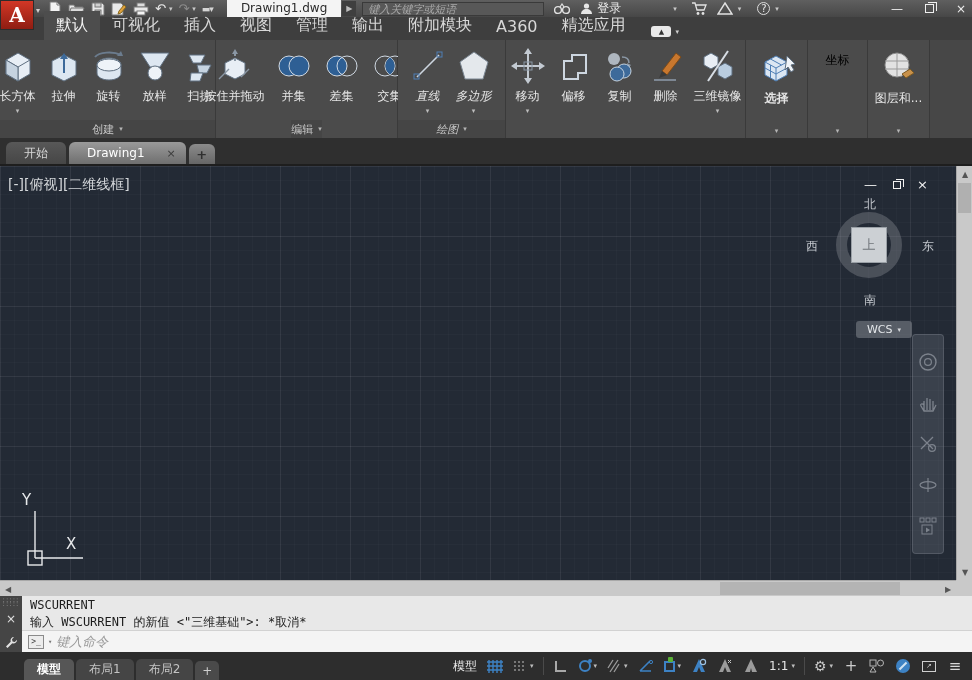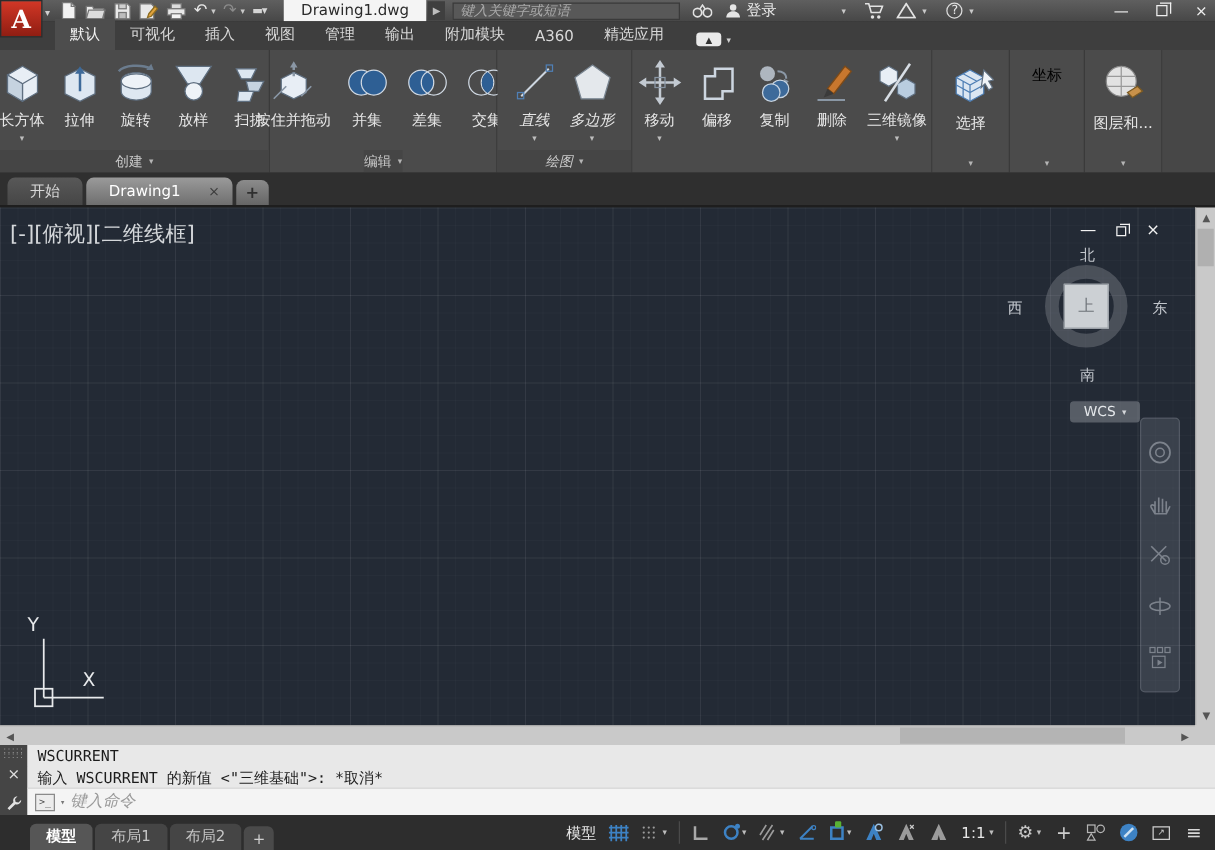--- a/index.html
+++ b/index.html
@@ -33,21 +33,21 @@
   .help-circ { width:13px; height:13px; border-radius:50%; border:1px solid #dcdcdc; color:#e8e8e8;
     font-size:10px; display:flex; align-items:center; justify-content:center; }
   .win-btns { position:absolute; right:6px; top:0; height:17px; display:flex; align-items:center; gap:22px; }
   .wb { color:#efefef; font-size:12px; line-height:1; cursor:default; }
   .wb-restore { width:9px; height:9px; border:1px solid #efefef; position:relative; display:inline-block; }
   .wb-restore::before { content:""; position:absolute; left:2px; top:-3px; width:8px; height:8px; border:1px solid #efefef; border-bottom:none; border-left:none; }
 
   
   .ribtabs { position:absolute; top:17px; left:0; width:972px; height:23px; background:#3e3e3e;
     display:flex; align-items:flex-end; padding-left:44px; }
-  .ribtab { padding:4px 12px 4px; color:#d8d8d8; font-size:12px; cursor:default; }
+  .ribtab { padding:4px 12px 4px; color:#d8d8d8; font-size:16px; cursor:default; }
   .ribtab.active { background:#4d4d4d; color:#f2f2f2; }
   .rib-toggle { margin-left:14px; margin-bottom:3px; display:flex; align-items:center; }
   .rib-toggle .pill { width:20px; height:11px; background:#e9e9e9; border-radius:3px; display:flex; align-items:center; justify-content:center; color:#333; font-size:7px; }
   .rib-toggle .caret { color:#cfcfcf; font-size:7px; margin-left:4px; }
 
   
   .ribbon { position:absolute; top:40px; left:0; width:972px; height:98px; background:#4b4b4b; display:flex; }
   .panel { height:98px; display:flex; flex-direction:column; border-right:1px solid #3a3a3a; background:#4b4b4b; }
   .panel-body { flex:1; display:flex; align-items:flex-start; justify-content:center; padding-top:4px; gap:2px; }
   .panel-strip { height:18px; background:#454545; color:#c9c9c9; font-size:11px; display:flex; align-items:center; justify-content:center; gap:5px; }
@@ -70,21 +70,21 @@
     color:#2f2f2f; font-size:13px; font-weight:bold; display:flex; align-items:center; justify-content:center; cursor:default; }
 
   
   .canvas { position:absolute; top:166px; left:0; width:956px; height:414px; background-color:#232a35; overflow:hidden;
     background-image:
       linear-gradient(rgba(255,255,255,0.055) 1px, transparent 1px),
       linear-gradient(90deg, rgba(255,255,255,0.055) 1px, transparent 1px),
       linear-gradient(rgba(255,255,255,0.02) 1px, transparent 1px),
       linear-gradient(90deg, rgba(255,255,255,0.02) 1px, transparent 1px);
     background-size:70px 70px, 70px 70px, 14px 14px, 14px 14px; }
-  .vp-label { position:absolute; left:8px; top:10px; color:#d4d7da; font-size:17px; }
+  .vp-label { position:absolute; left:8px; top:10px; color:#d4d7da; font-size:14px; }
   .vp-controls { position:absolute; right:28px; top:12px; display:flex; gap:16px; align-items:center; }
   .vpc { color:#f2f2f2; font-size:13px; line-height:1; }
   .vpc-restore { width:8px; height:8px; border:1px solid #f2f2f2; position:relative; display:inline-block; }
   .vpc-restore::before { content:""; position:absolute; left:2px; top:-3px; width:7px; height:7px; border:1px solid #f2f2f2; border-bottom:none; border-left:none; }
 
   .viewcube { position:absolute; right:36px; top:30px; width:100px; height:110px; }
   .vc-ring { position:absolute; left:16px; top:16px; width:66px; height:66px; border-radius:50%;
     border:11px solid rgba(140,143,150,0.38); }
   .vc-face { position:absolute; left:31px; top:31px; width:36px; height:36px; background:#ccd0d4; border:1px solid #9aa0a6;
     display:flex; align-items:center; justify-content:center; color:#6f747a; font-size:13px; }
@@ -461,21 +461,21 @@
         <span class="rlb">三维镜像</span>
         <span class="rcaret">▾</span>
       </div>
     </div>
     <div class="panel-strip">
       <span>修改</span>
       <span class="strip-caret">▾</span>
     </div>
   </div>
 
-  <div class="panel" style="width:62px;">
+  <div class="panel" style="width:62px;font-weight:bold;">
     <div class="bigpanel-body">
       <div class="rbtn">
         <span class="ric">
             <svg width="36" height="36" viewBox="0 0 36 36">
               <path d="M6 12l11-6 11 6v13l-11 6-11-6z" fill="#dbe6f2" stroke="#4f7fb5"></path>
               <path d="M6 12l11 6 11-6M17 18v13M6 18l11 6 11-6M11.5 9l11 6M11.5 28l0-13" fill="none" stroke="#4f7fb5"></path>
               <path d="M28 6l8 8-4 1 3 5-3 2-3-5-3 3z" fill="#f0f4f8" stroke="#5f6f80"></path>
             </svg>
           </span>
         <span class="rlb">选择</span>

